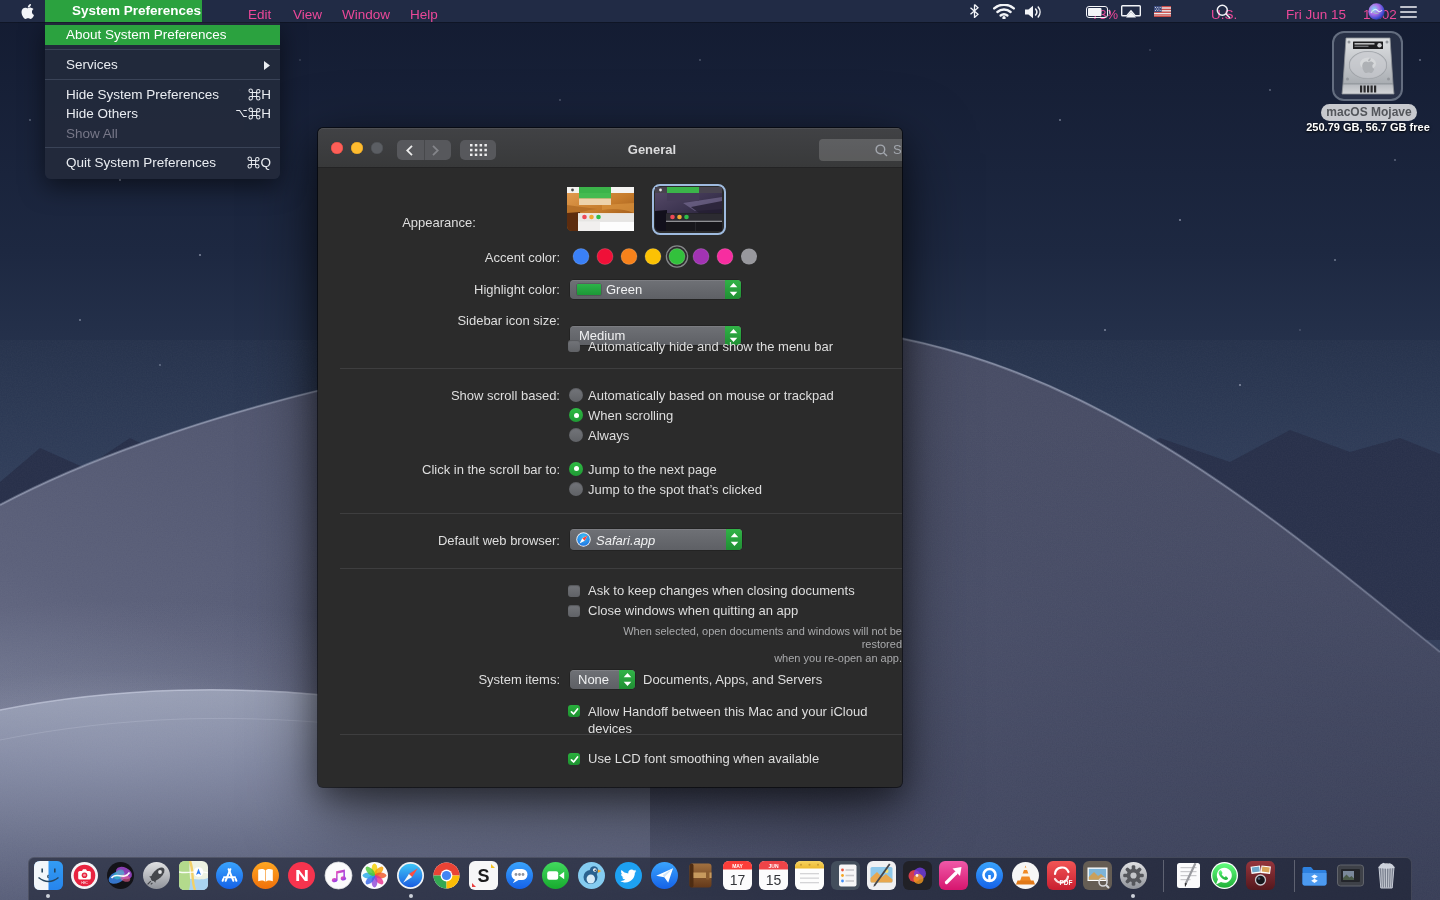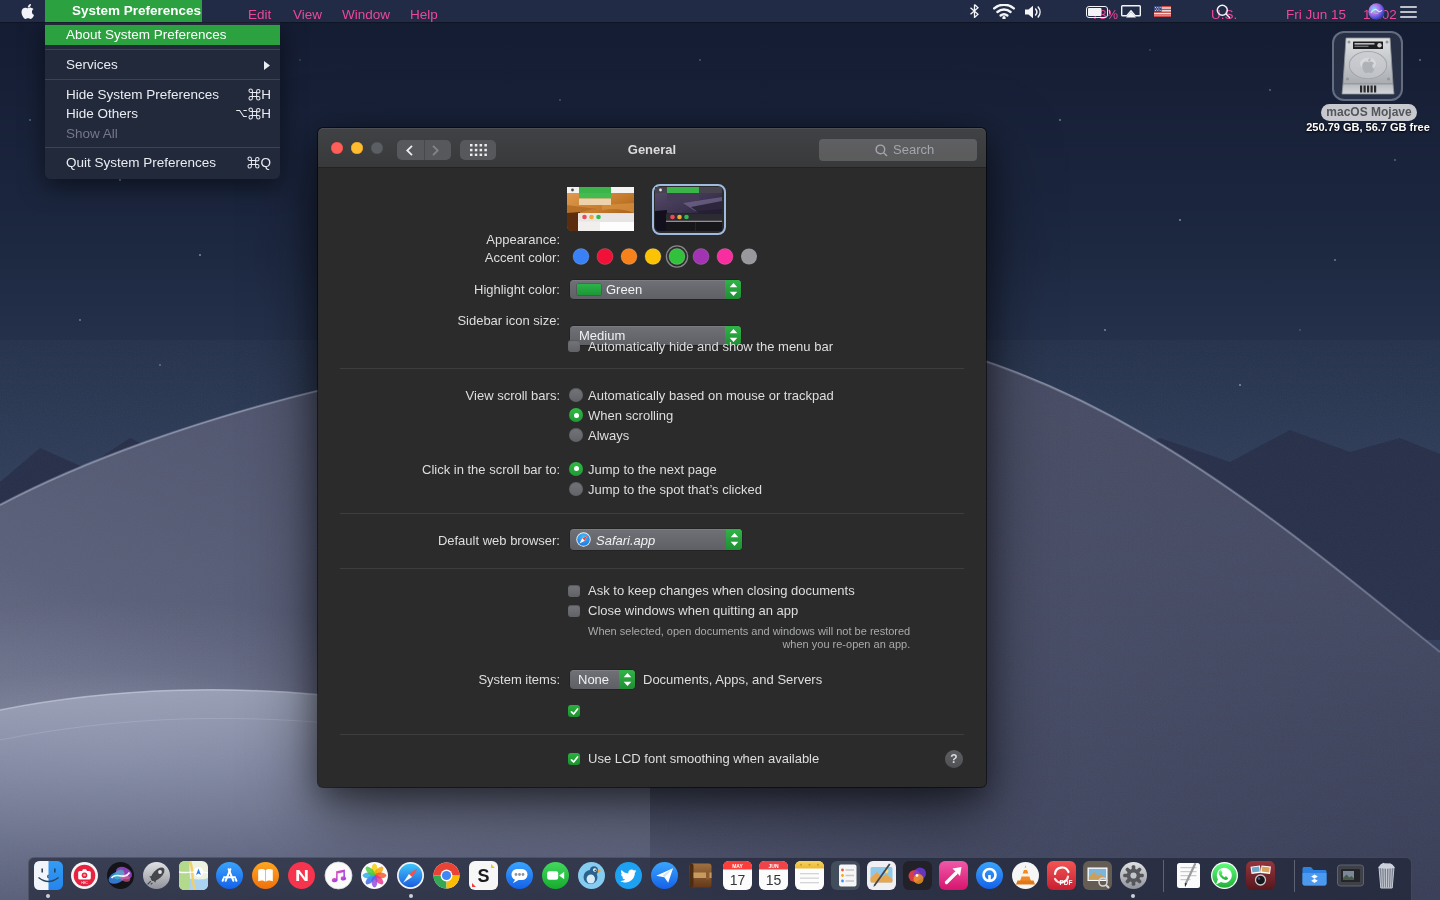--- a/index.html
+++ b/index.html
@@ -12,21 +12,21 @@
 #menubar .mtxt{position:absolute;top:4px;height:22px;line-height:22px;color:#ec4899;font-size:13.5px;margin-left:36px;}
 #appmenu{position:absolute;left:45px;top:0;height:22px;background:#2ba23f;color:#fff;font-weight:700;font-size:13.5px;line-height:22px;text-align:center;padding-left:26px;width:157px;}
 
 #dropdown{position:absolute;left:45px;top:22px;width:235px;background:rgba(34,42,59,0.96);opacity:0.999;border-radius:0 0 6px 6px;z-index:29;box-shadow:0 8px 24px rgba(0,0,0,0.5);padding:3px 0 6px 0;}
 #dropdown .mi{position:relative;height:19.5px;line-height:19.5px;color:#e9ecf1;font-size:13.5px;padding-left:21px;}
 #dropdown .sel{background:#2ba23f;color:#fff;height:20px;line-height:20px;}
 #dropdown .dis{color:#778;}
 #dropdown .sep{height:2px;border-top:1px solid #3a4357;margin:4px 0;}
 #dropdown .sc{position:absolute;right:9px;top:0;color:#e9ecf1;}
 
-#win{position:absolute;left:318px;top:128px;width:668px;height:659px;border-radius:5px;background:#2b2b2b;opacity:0.999;box-shadow:0 0 0 1px rgba(0,0,0,0.55),0 25px 70px rgba(0,0,0,0.55),0 10px 30px rgba(0,0,0,0.4);z-index:10;overflow:hidden;}
+#win{position:absolute;left:318px;top:128px;width:584px;height:659px;border-radius:5px;background:#2b2b2b;opacity:0.999;box-shadow:0 0 0 1px rgba(0,0,0,0.55),0 25px 70px rgba(0,0,0,0.55),0 10px 30px rgba(0,0,0,0.4);z-index:10;overflow:hidden;}
 #titlebar{position:absolute;left:0;top:0;width:668px;height:40px;background:linear-gradient(#414245,#38393a);border-bottom:1px solid #232324;box-shadow:inset 0 1px 0 rgba(255,255,255,0.07);border-radius:5px 5px 0 0;}
 .tl{position:absolute;top:14px;width:12px;height:12px;border-radius:50%;}
 .tbtn{position:absolute;top:12px;height:20px;background:#57585c;border-radius:5px;}
 #wtitle{position:absolute;left:0;top:11px;width:668px;text-align:center;color:#dbdbdc;font-size:13px;font-weight:700;line-height:22px;}
 #search{position:absolute;left:501px;top:11px;width:158px;height:22px;border-radius:4px;background:rgba(255,255,255,0.17);color:#a2a6ad;font-size:13px;line-height:21px;}
 
 .lab{position:absolute;left:0;width:242px;text-align:right;color:#dedede;font-size:13px;height:17px;line-height:17px;}
 .txt{position:absolute;color:#dedede;font-size:13px;height:17px;line-height:17px;}
 .hr{position:absolute;left:22px;width:624px;height:1px;background:#3e3e3f;}
 .cb{position:absolute;left:250px;width:12px;height:12px;border-radius:3px;background:linear-gradient(#73757a,#606266);box-shadow:inset 0 1px 1px rgba(0,0,0,0.25);}
@@ -189,21 +189,21 @@
 </svg>
 <div id="wtitle">General</div>
 <div id="search">
           <svg class="abs" style="left:56px;top:5px" width="13" height="13" viewBox="0 0 13 13" fill="none" stroke="#a2a6ad" stroke-width="1.4">
             <circle cx="5.4" cy="5.4" r="4.3"></circle>
             <path d="M8.7 8.7 L12 12"></path>
           </svg>
           <span style="position:absolute;left:74px;">Search</span>
         </div>
 </div>
-<div class="lab" style="top:103px;">Appearance:</div>
+<div class="lab" style="top:86px;text-align:center;">Appearance:</div>
 <svg class="abs" style="left:249px;top:59px" width="67" height="44" viewBox="0 0 67 44">
 <defs>
           <linearGradient id="lt1" x1="0" y1="0" x2="0.75" y2="1">
             <stop offset="0" stop-color="#e5a055"></stop>
             <stop offset="0.55" stop-color="#c67c2c"></stop>
             <stop offset="1" stop-color="#9a5518"></stop>
           </linearGradient>
         </defs>
 <g>
 <rect width="67" height="44" rx="5" fill="url(#lt1)"></rect>
@@ -291,21 +291,21 @@
 <div class="step">
           <svg style="position:absolute;left:3.5px;top:3px" width="9" height="13" viewBox="0 0 9 13" fill="#fff">
             <path d="M4.5 0 L8.3 4.3 L0.7 4.3 Z"></path>
             <path d="M4.5 13 L8.3 8.7 L0.7 8.7 Z"></path>
           </svg>
         </div>
 </div>
 <div class="cb" style="top:212px;"></div>
 <div class="txt" style="left:270px;top:209.5px;">Automatically hide and show the menu bar</div>
 <div class="hr" style="top:240px;"></div>
-<div class="lab" style="top:258.5px;">View scroll bars:</div>
+<div class="lab" style="top:258.5px;">Show scroll based:</div>
 <div class="rb" style="top:259.5px;"></div>
 <div class="txt" style="left:270px;top:258.5px;">Automatically based on mouse or trackpad</div>
 <div class="rbon" style="top:280px;"></div>
 <div class="txt" style="left:270px;top:279px;">When scrolling</div>
 <div class="rb" style="top:300px;"></div>
 <div class="txt" style="left:270px;top:299px;">Always</div>
 <div class="lab" style="top:332.5px;">Click in the scroll bar to:</div>
 <div class="rbon" style="top:333.5px;"></div>
 <div class="txt" style="left:270px;top:332.5px;">Jump to the next page</div>
 <div class="rb" style="top:353.5px;"></div>
@@ -348,20 +348,21 @@
             <path d="M4.5 13 L8.3 8.7 L0.7 8.7 Z"></path>
           </svg>
         </div>
 </div>
 <div class="txt" style="left:325px;top:543px;">Documents, Apps, and Servers</div>
 <div class="cbon" style="top:577px;">
         <svg style="position:absolute;left:1.5px;top:2px" width="9" height="9" viewBox="0 0 10 10">
           <path d="M1.6 5.4 L4 7.8 L8.4 2.2" stroke="#fff" stroke-width="1.9" fill="none" stroke-linecap="round" stroke-linejoin="round"></path>
         </svg>
       </div>
+<div class="txt" style="left:270px;top:574.5px;">Allow Handoff between this Mac and your iCloud devices</div>
 <div class="hr" style="top:606px;"></div>
 <div class="cbon" style="top:624.5px;">
         <svg style="position:absolute;left:1.5px;top:2px" width="9" height="9" viewBox="0 0 10 10">
           <path d="M1.6 5.4 L4 7.8 L8.4 2.2" stroke="#fff" stroke-width="1.9" fill="none" stroke-linecap="round" stroke-linejoin="round"></path>
         </svg>
       </div>
 <div class="txt" style="left:270px;top:622px;">Use LCD font smoothing when available</div>
 <div class="abs" style="left:627px;top:622px;width:18px;height:18px;border-radius:50%;background:linear-gradient(#5d5e62,#505155);color:#d9dadb;font-size:12px;font-weight:700;text-align:center;line-height:18px;">?</div>
 </div>
 <div id="menubar">

